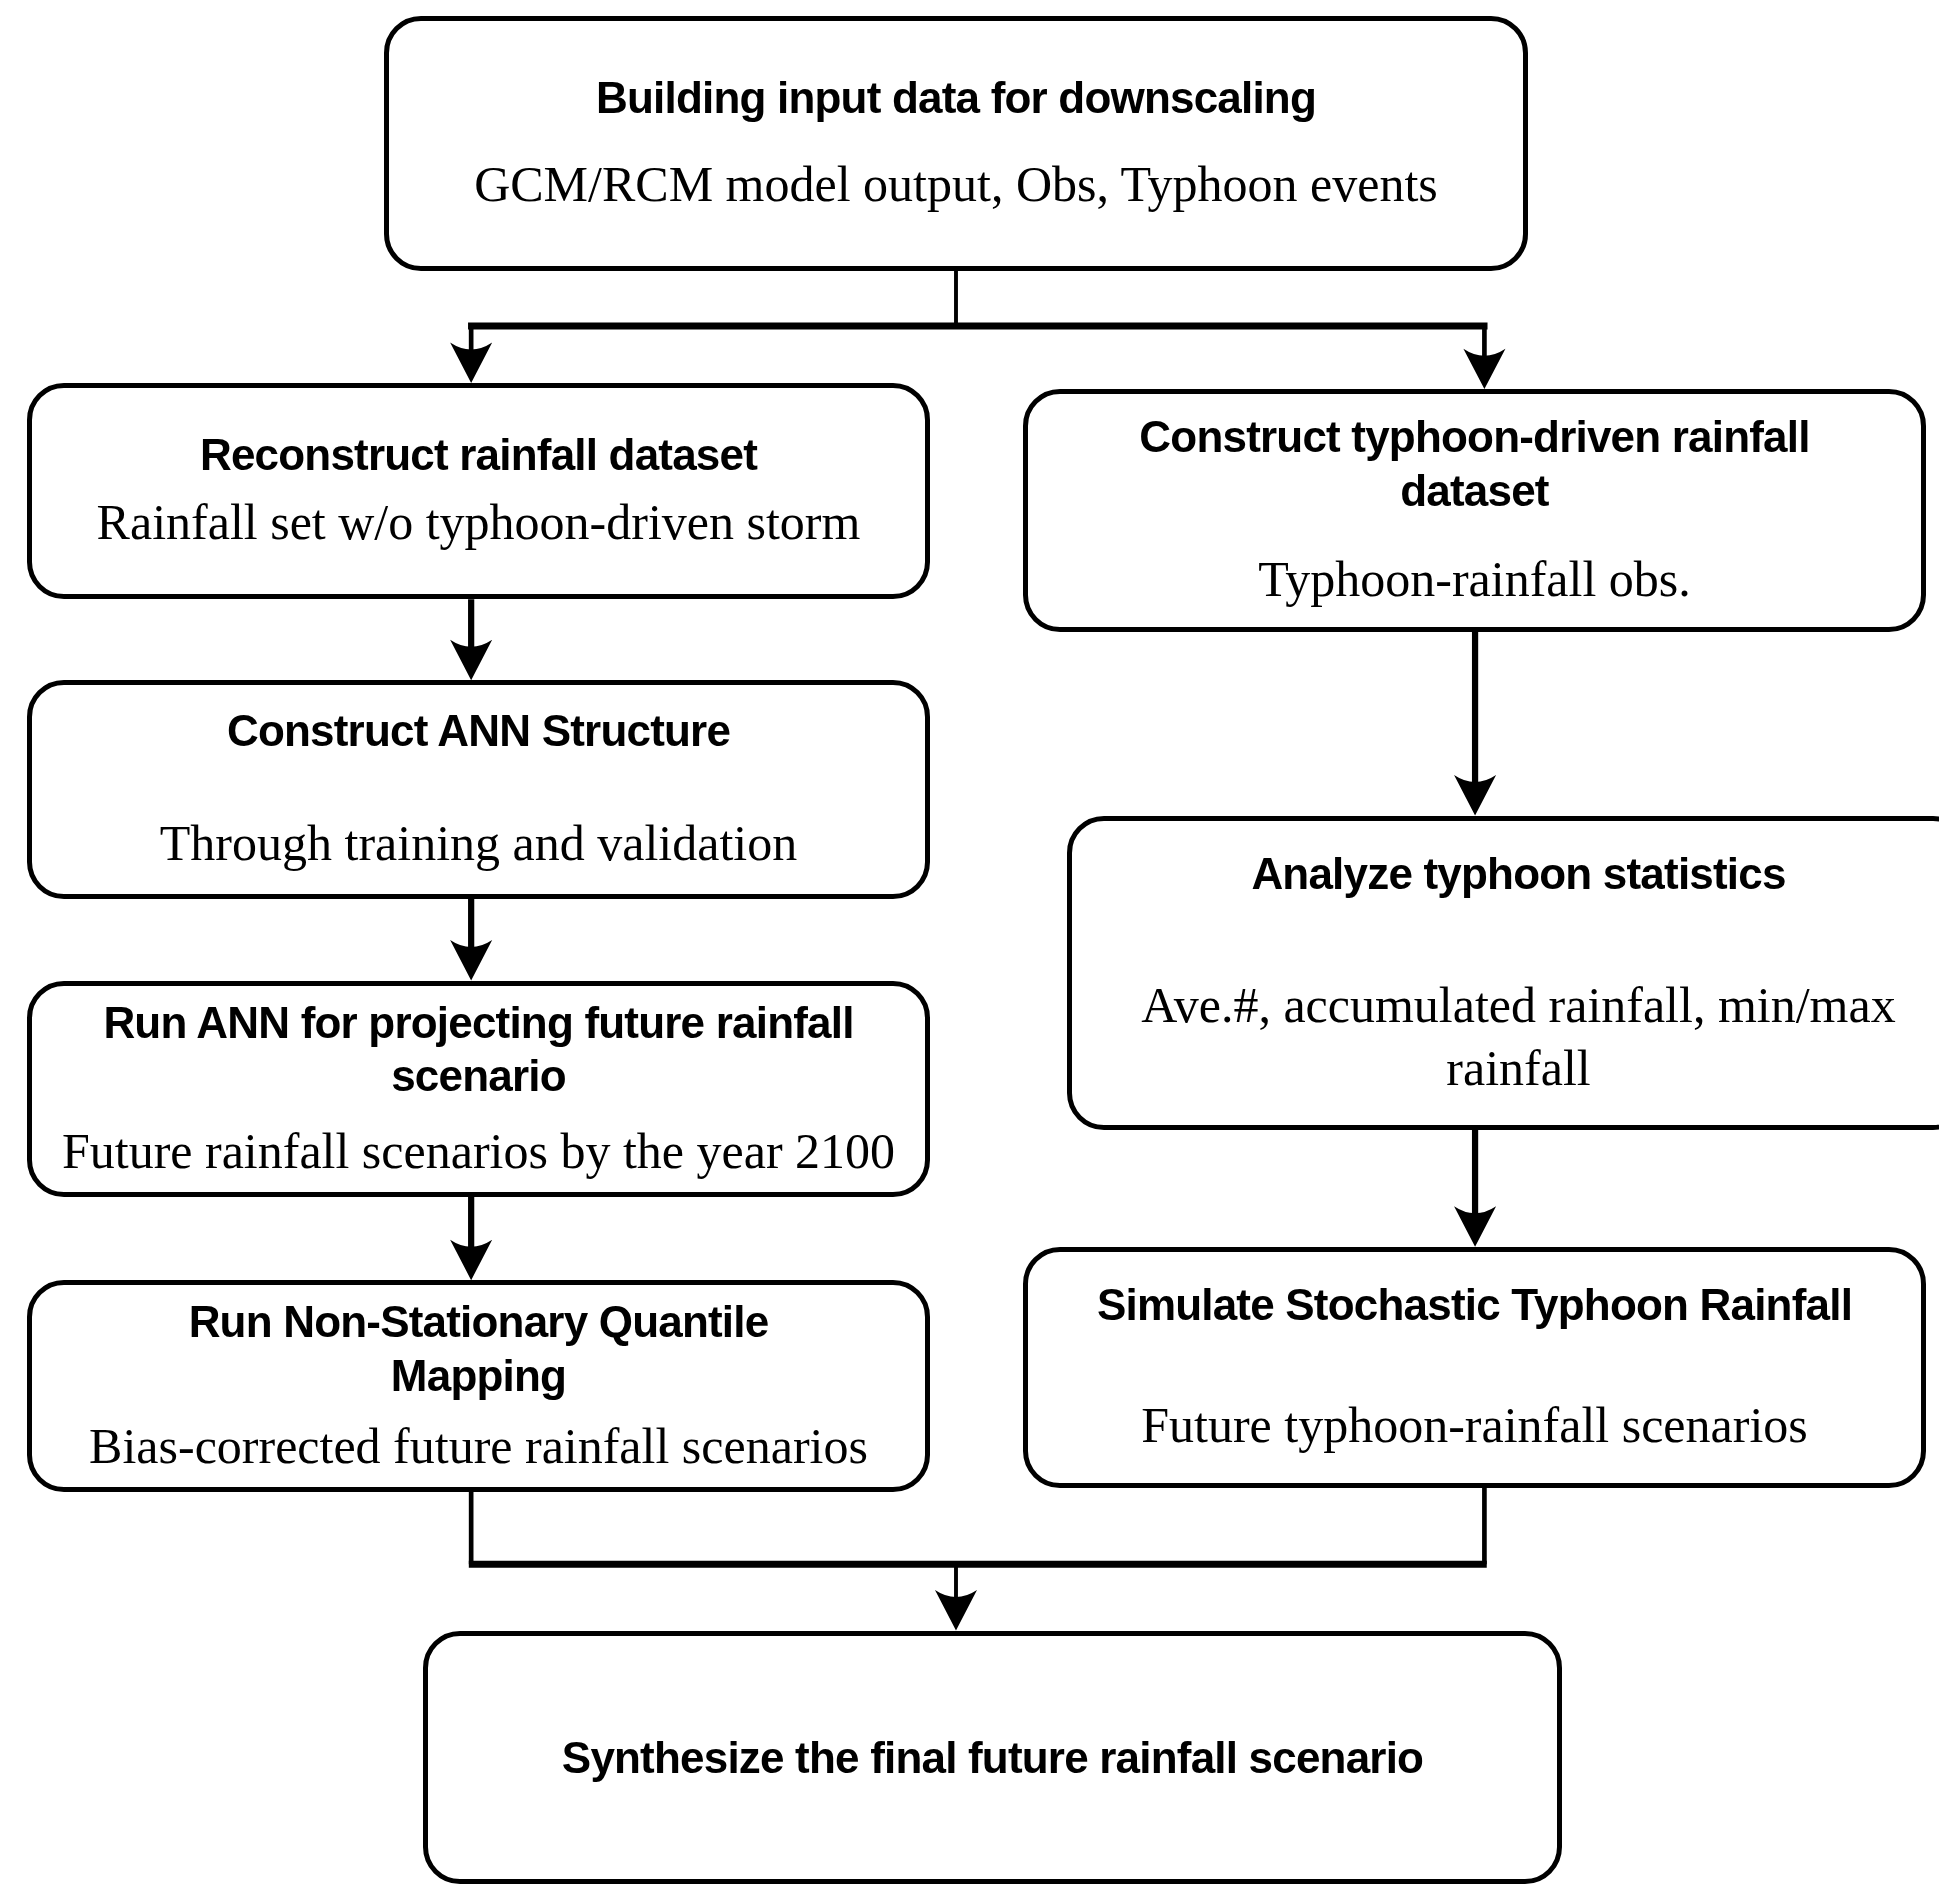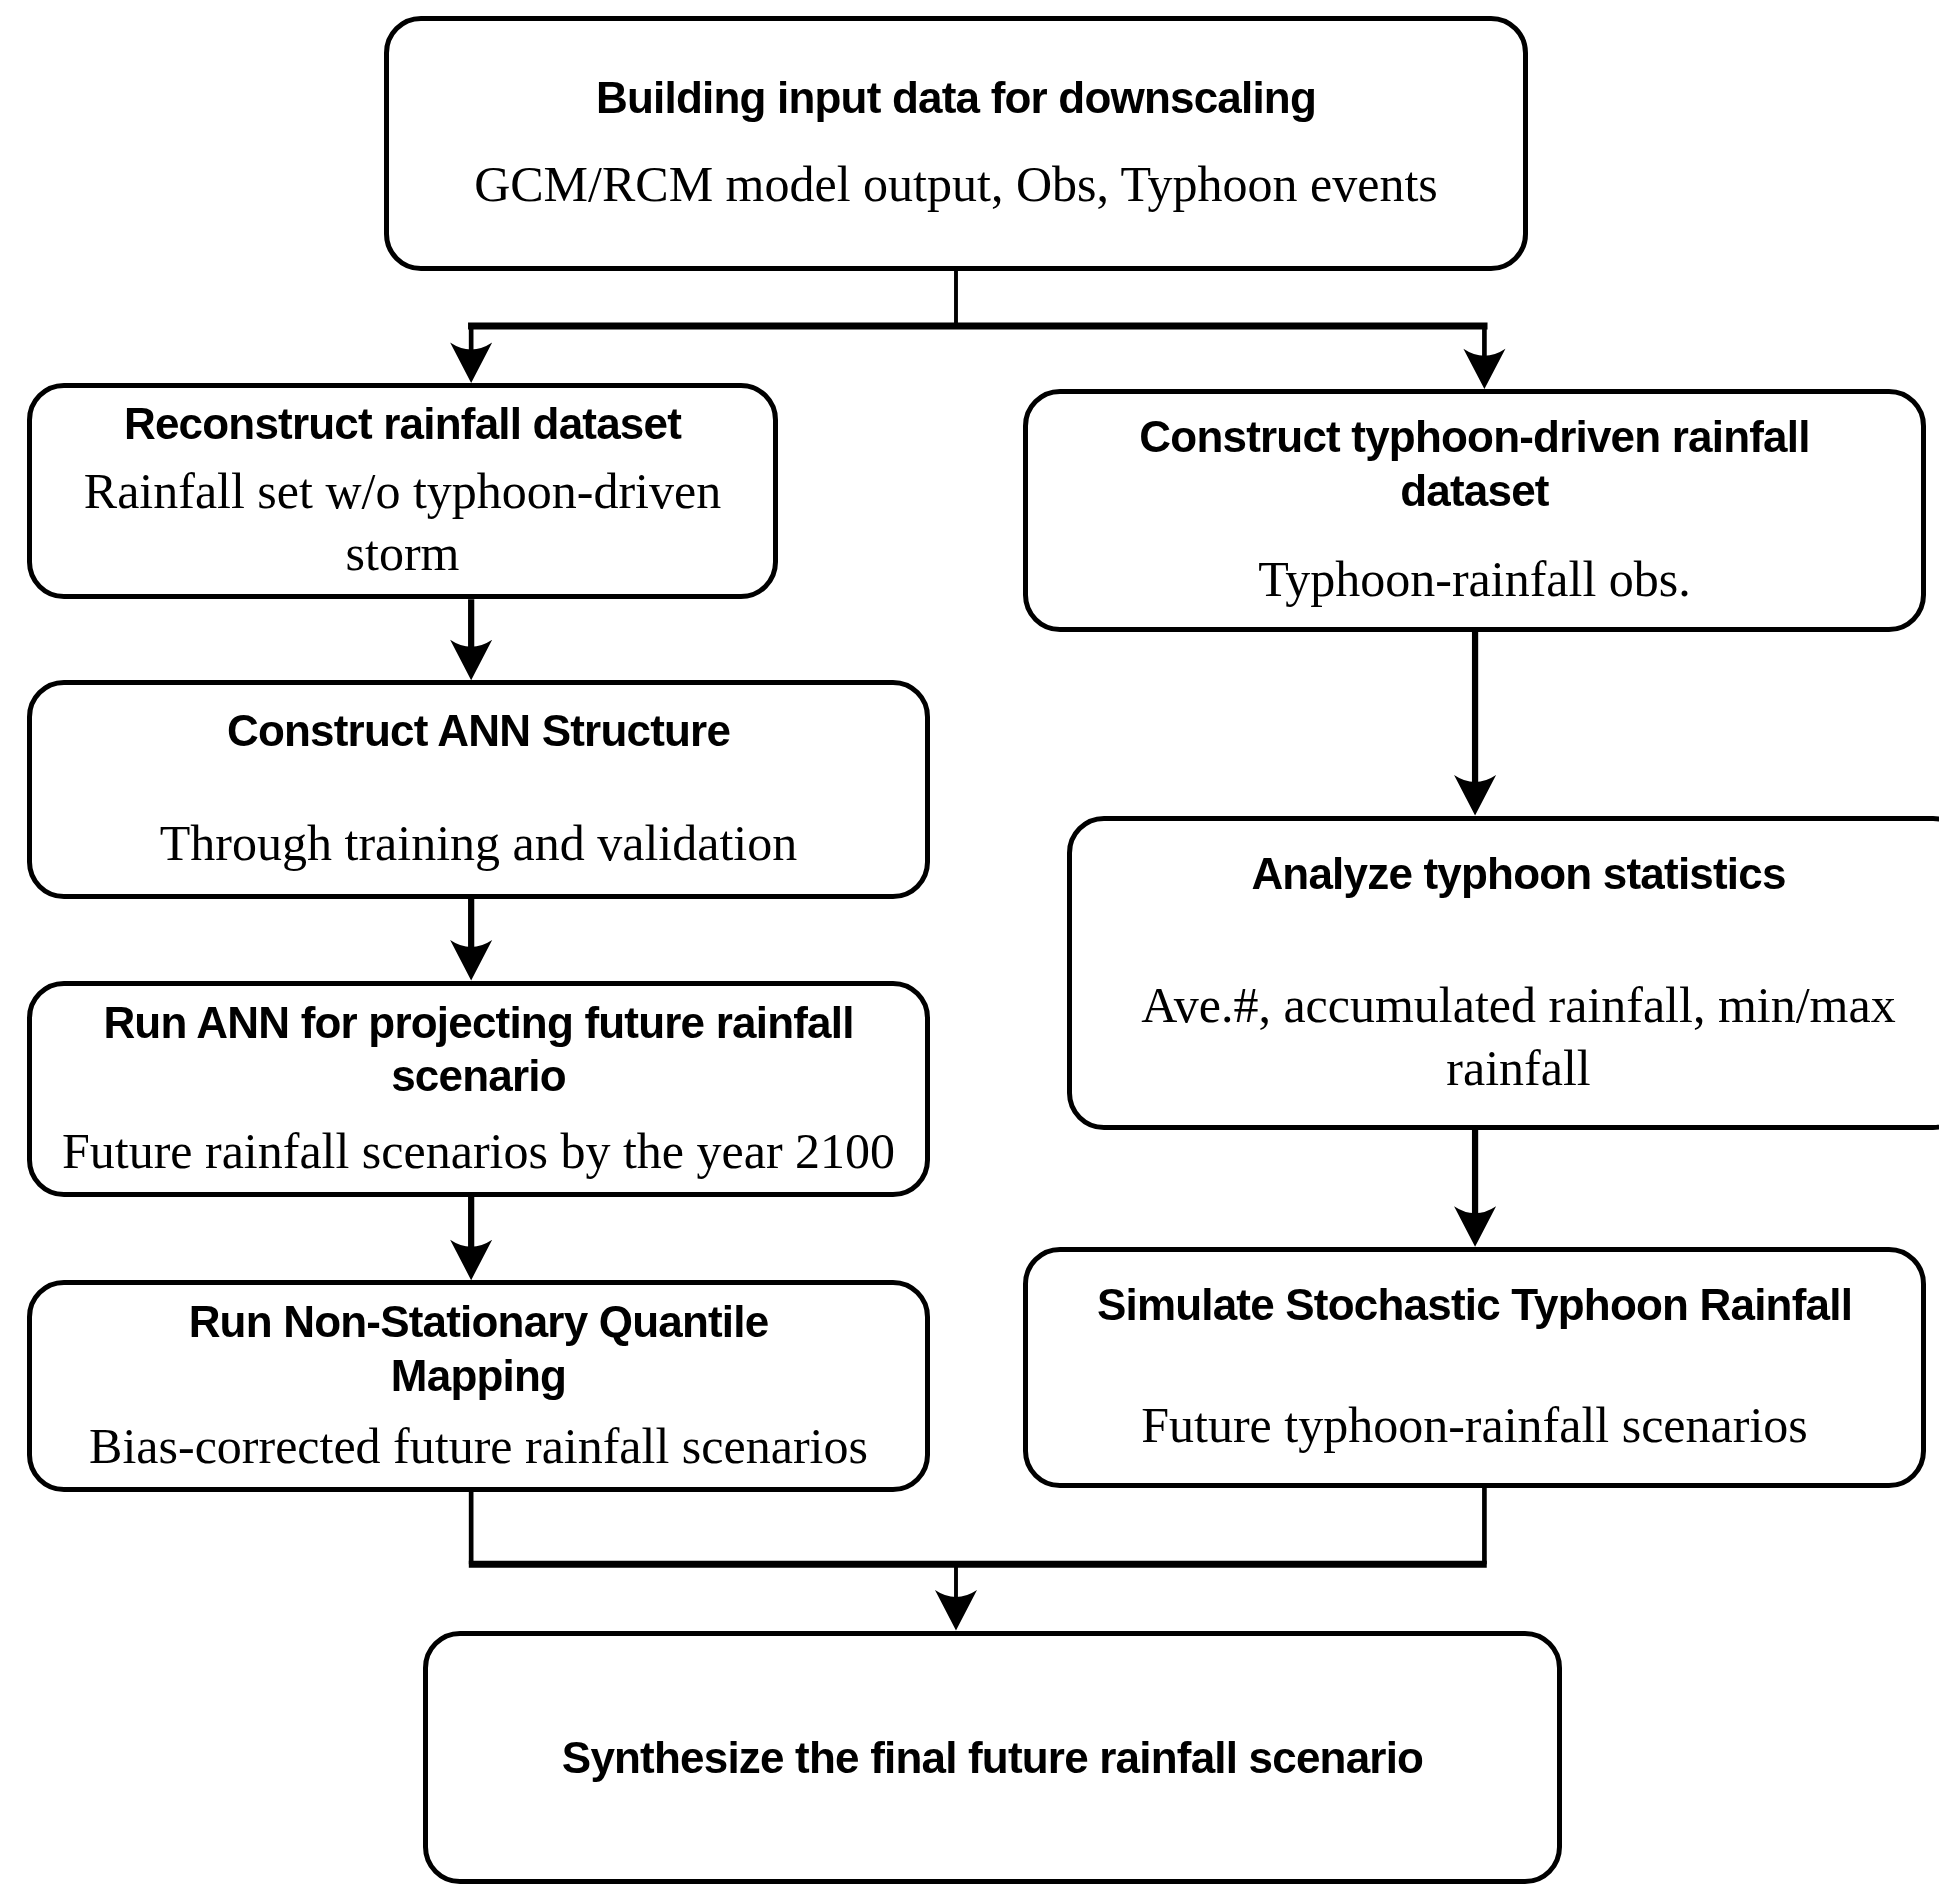--- a/index.html
+++ b/index.html
@@ -41,21 +41,21 @@
   }
   .subtitle {
     font-family: "Liberation Serif", serif;
     font-size: 50px;
     line-height: 1.25;
     color: #000000;
     white-space: pre-line;
   }
   
   .n-input      { left: 384px;  top: 15.6px;   width: 1144px; height: 255px; }
-  .n-reconstruct{ left: 27px;   top: 383px;  width: 751px; height: 216px; }
+  .n-reconstruct{ left: 27px;   top: 383px;  width: 903px; height: 216px; }
   .n-ann        { left: 27px;   top: 680px;  width: 903px; height: 219px; }
   .n-runann     { left: 27px;   top: 981px; width: 903px; height: 216px; }
   .n-nsqm       { left: 27px;   top: 1280px; width: 903px; height: 212px; }
   .n-tydata     { left: 1023px; top: 389px;  width: 903px; height: 243px; }
   .n-tystats    { left: 1067px; top: 816px; width: 903px; height: 314px; }
   .n-simty      { left: 1023px; top: 1247px; width: 903px; height: 241px; }
   .n-synth      { left: 393px;  top: 1631px; width: 1139px; height: 253px; margin-left: 30px; }
   
   .g12  { margin-top: 9.3px; }
   .g16  { margin-top: 12.5px; }

